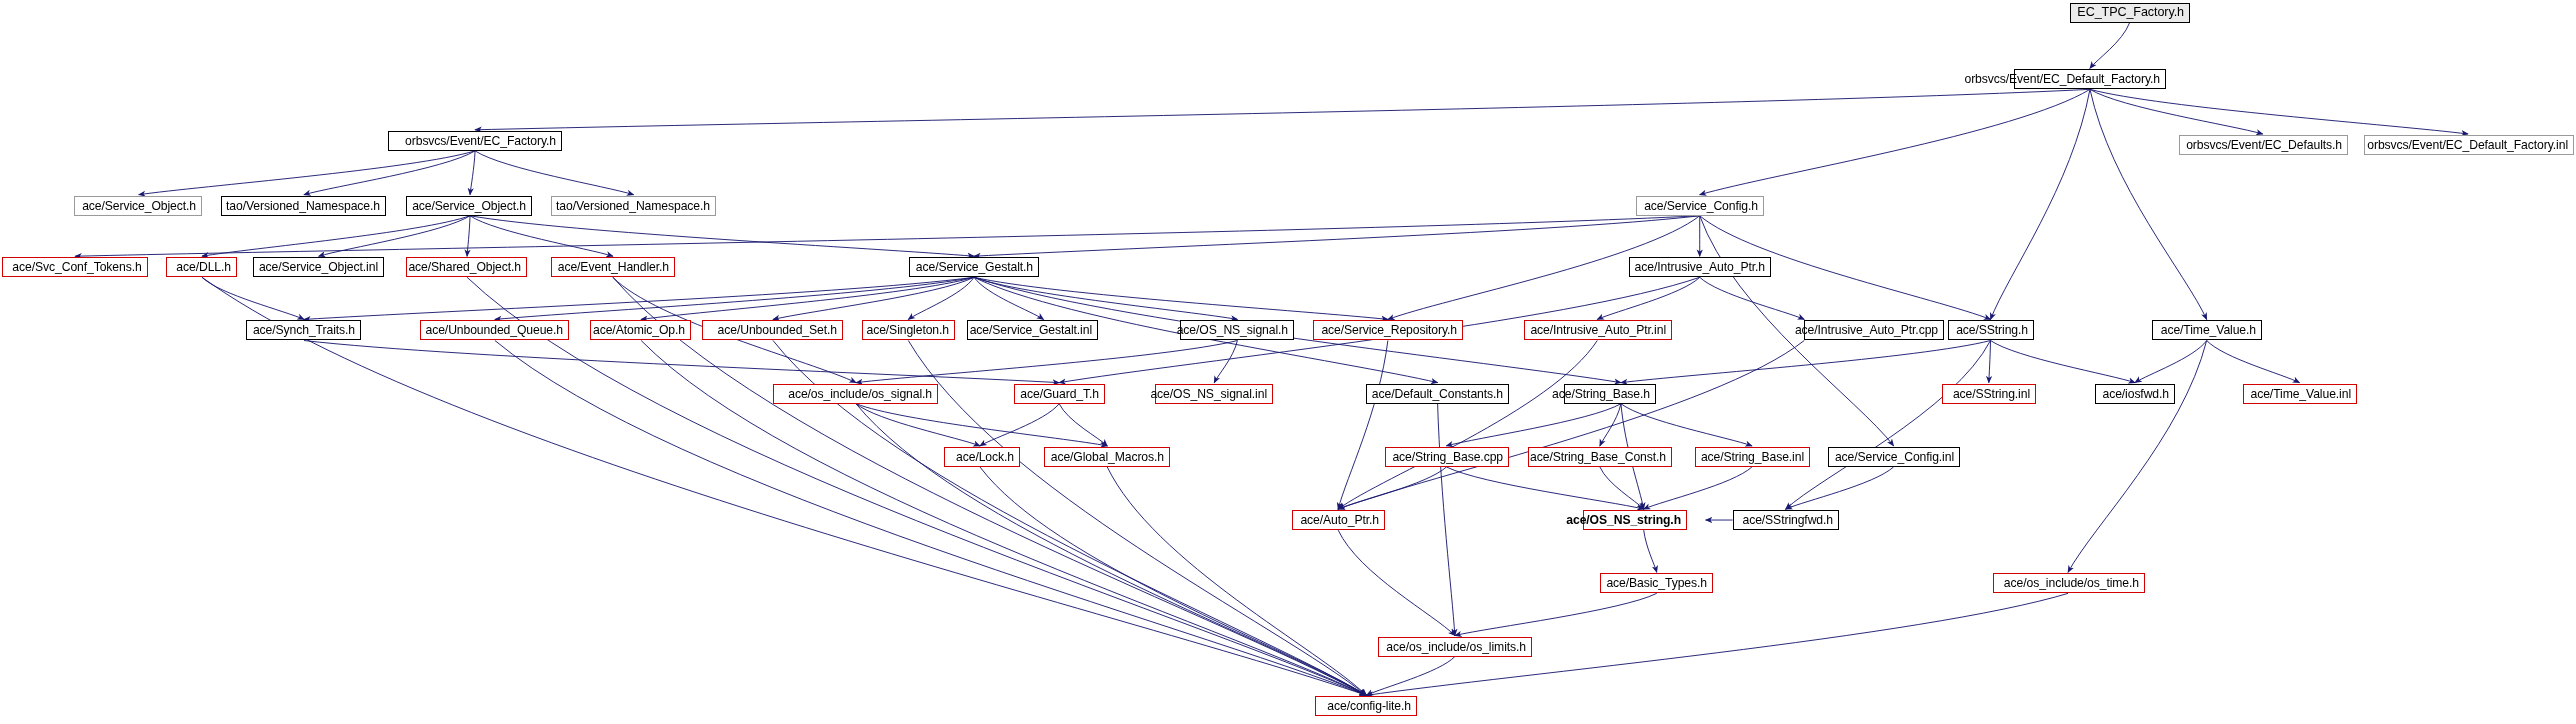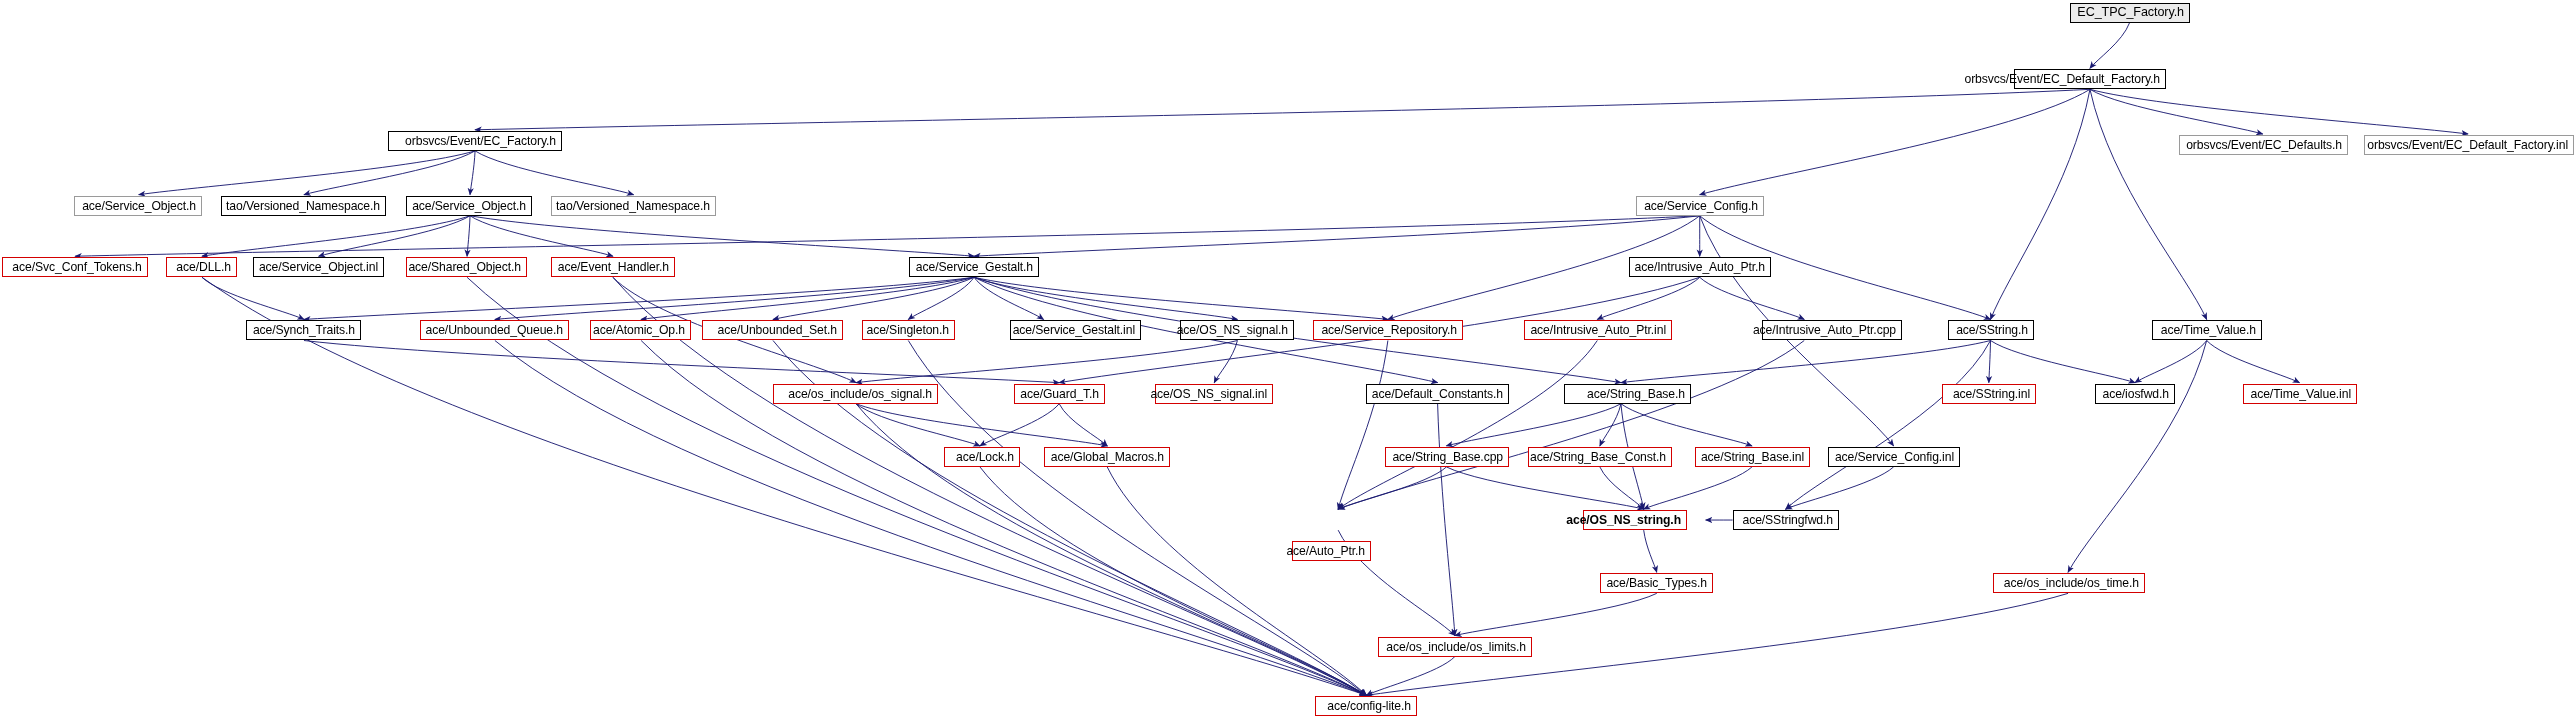--- a/index.html
+++ b/index.html
@@ -183,54 +183,54 @@
       </div>
       <div class="node red" style="left: 590px; top: 320px; width: 101px;">
         <span>ace/Atomic_Op.h</span>
       </div>
       <div class="node red" style="left: 702px; top: 320px; width: 141px;">
         <span>ace/Unbounded_Set.h</span>
       </div>
       <div class="node red" style="left: 862px; top: 320px; width: 93px;">
         <span>ace/Singleton.h</span>
       </div>
-      <div class="node" style="left: 1010px; top: 320px; width: 131px;">
+      <div class="node" style="left: 967px; top: 320px; width: 131px;">
         <span>ace/Service_Gestalt.inl</span>
       </div>
       <div class="node" style="left: 1180px; top: 320px; width: 114px;">
         <span>ace/OS_NS_signal.h</span>
       </div>
       <div class="node red" style="left: 1313px; top: 320px; width: 150px;">
         <span>ace/Service_Repository.h</span>
       </div>
       <div class="node red" style="left: 1524px; top: 320px; width: 148px;">
         <span>ace/Intrusive_Auto_Ptr.inl</span>
       </div>
-      <div class="node" style="left: 1762px; top: 320px; width: 140px;">
+      <div class="node" style="left: 1804px; top: 320px; width: 140px;">
         <span>ace/Intrusive_Auto_Ptr.cpp</span>
       </div>
       <div class="node" style="left: 1948px; top: 320px; width: 86px;">
         <span>ace/SString.h</span>
       </div>
       <div class="node" style="left: 2152px; top: 320px; width: 110px;">
         <span>ace/Time_Value.h</span>
       </div>
       <div class="node red" style="left: 773px; top: 384px; width: 165px;">
         <span>ace/os_include/os_signal.h</span>
       </div>
       <div class="node red" style="left: 1014px; top: 384px; width: 91px;">
         <span>ace/Guard_T.h</span>
       </div>
       <div class="node red" style="left: 1155px; top: 384px; width: 118px;">
         <span>ace/OS_NS_signal.inl</span>
       </div>
       <div class="node" style="left: 1366px; top: 384px; width: 143px;">
         <span>ace/Default_Constants.h</span>
       </div>
-      <div class="node" style="left: 1564px; top: 384px; width: 127px;">
+      <div class="node" style="left: 1564px; top: 384px; width: 92px;">
         <span>ace/String_Base.h</span>
       </div>
       <div class="node red" style="left: 1942px; top: 384px; width: 94px;">
         <span>ace/SString.inl</span>
       </div>
       <div class="node" style="left: 2095px; top: 384px; width: 80px;">
         <span>ace/iosfwd.h</span>
       </div>
       <div class="node red" style="left: 2243px; top: 384px; width: 114px;">
         <span>ace/Time_Value.inl</span>
@@ -246,21 +246,21 @@
       </div>
       <div class="node red" style="left: 1528px; top: 447px; width: 144px;">
         <span>ace/String_Base_Const.h</span>
       </div>
       <div class="node red" style="left: 1695px; top: 447px; width: 115px;">
         <span>ace/String_Base.inl</span>
       </div>
       <div class="node" style="left: 1828px; top: 447px; width: 132px;">
         <span>ace/Service_Config.inl</span>
       </div>
-      <div class="node red" style="left: 1292px; top: 510px; width: 79px; margin-top: 31px;">
+      <div class="node red" style="left: 1292px; top: 510px; width: 93px;">
         <span>ace/Auto_Ptr.h</span>
       </div>
       <div class="node red" style="left: 1583px; top: 510px; width: 104px; font-weight: bold;">
         <span>ace/OS_NS_string.h</span>
       </div>
       <div class="node" style="left: 1733px; top: 510px; width: 106px; padding-left: 16px;">
         <span>ace/SStringfwd.h</span>
       </div>
       <div class="node red" style="left: 1600px; top: 573px; width: 113px;">
         <span>ace/Basic_Types.h</span>

